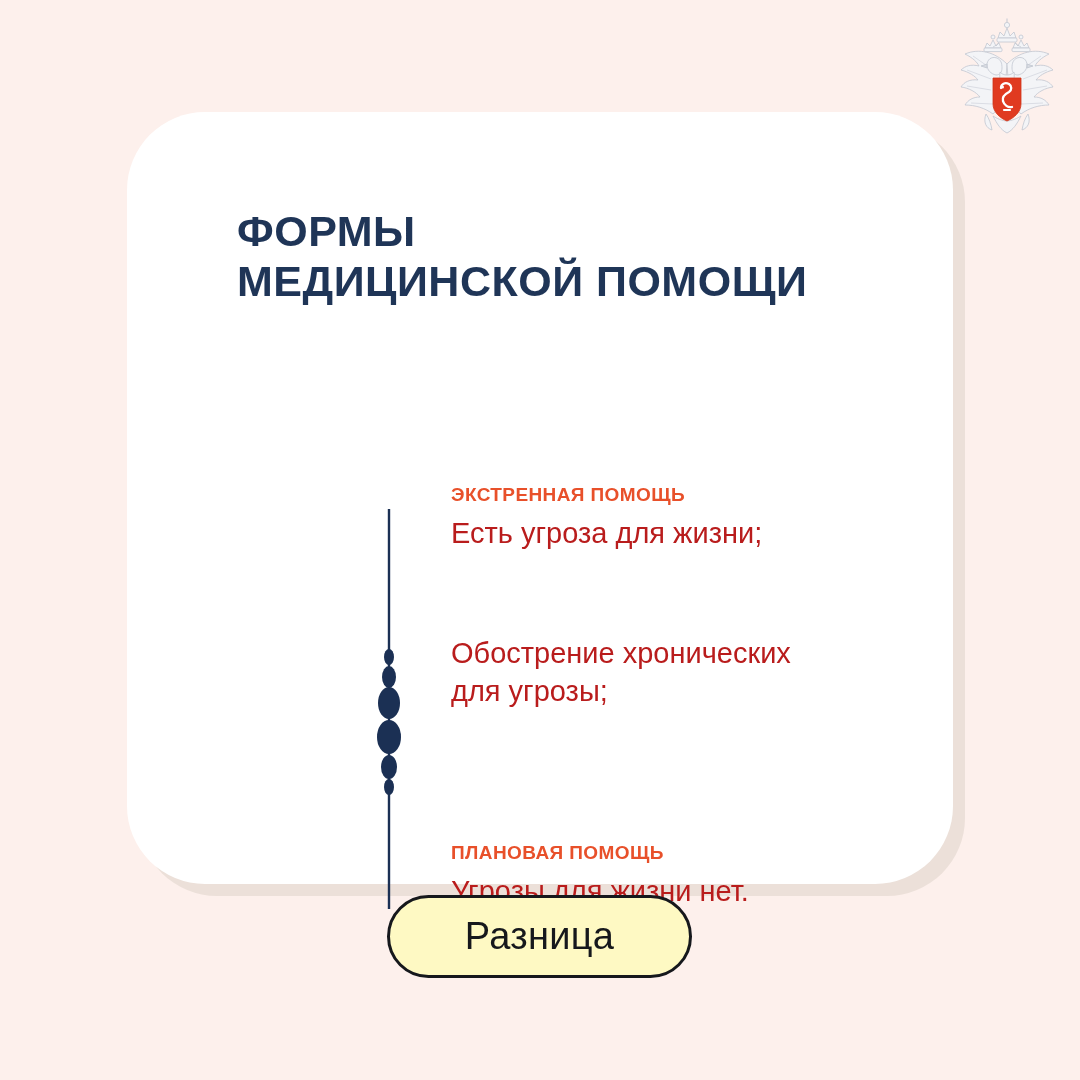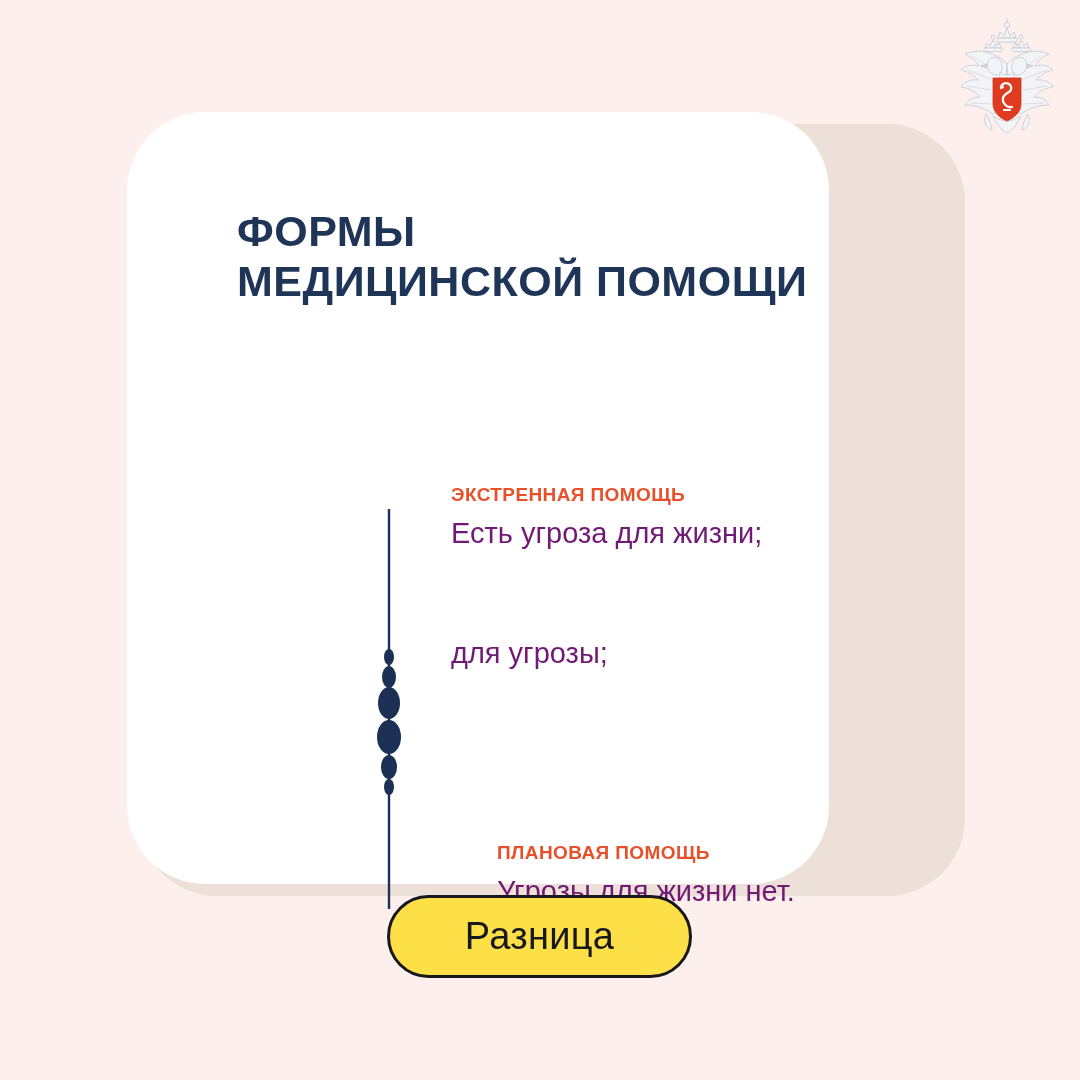--- a/index.html
+++ b/index.html
@@ -31,21 +31,21 @@
     top: 124px;
     width: 826px;
     height: 772px;
     background: #ece0d9;
     border-radius: 78px;
   }
   #card {
     position: absolute;
     left: 127px;
     top: 112px;
-    width: 702px;
+    width: 826px;
     height: 772px;
     background: #ffffff;
     border-radius: 78px;
   }
 
   
   #title-block {
     position: absolute;
     left: 110px;
     top: 95px;
@@ -77,49 +77,49 @@
     height: 400px;
   }
 
   .item {
     position: absolute;
     left: 214px;
     width: 470px;
   }
   .item-1 { top: 110px; }
   .item-2 { top: 253px; }
-  .item-3 { top: 468px; margin-left: 46px; }
+  .item-3 { top: 468px; }
 
   .item-title {
     font-size: 19px;
     font-weight: 700;
     letter-spacing: 0.4px;
     color: #e8502a;
     line-height: 1.2;
     white-space: nowrap;
   }
   .item-desc {
     margin-top: 7px;
     font-size: 29px;
     font-weight: 400;
-    color: #701a75;
+    color: #b91c1c;
     line-height: 1.32;
   }
   .item-desc .ln { display: block; white-space: nowrap; }
 
   
   #cta {
     position: absolute;
     left: 387px;
     top: 895px;
     width: 305px;
     height: 83px;
     border: 3px solid #16181c;
     border-radius: 42px;
-    background: #fde047;
+    background: #fef9c3;
     display: flex;
     align-items: center;
     justify-content: center;
     box-sizing: border-box;
     cursor: pointer;
   }
   #cta-label {
     font-size: 38px;
     color: #16181c;
     font-weight: 400;
@@ -226,20 +226,21 @@
 
     <div class="item item-1">
       <div class="item-title">ЭКСТРЕННАЯ ПОМОЩЬ</div>
       <div class="item-desc">
         <span class="ln">Есть угроза для жизни;</span>
       </div>
     </div>
 
     <div class="item item-2">
       <div class="item-desc">
+        <span class="ln">Обострение хронических</span>
         <span class="ln">для угрозы;</span>
       </div>
     </div>
 
     <div class="item item-3">
       <div class="item-title">ПЛАНОВАЯ ПОМОЩЬ</div>
       <div class="item-desc">
         <span class="ln">Угрозы для жизни нет.</span>
       </div>
     </div>

